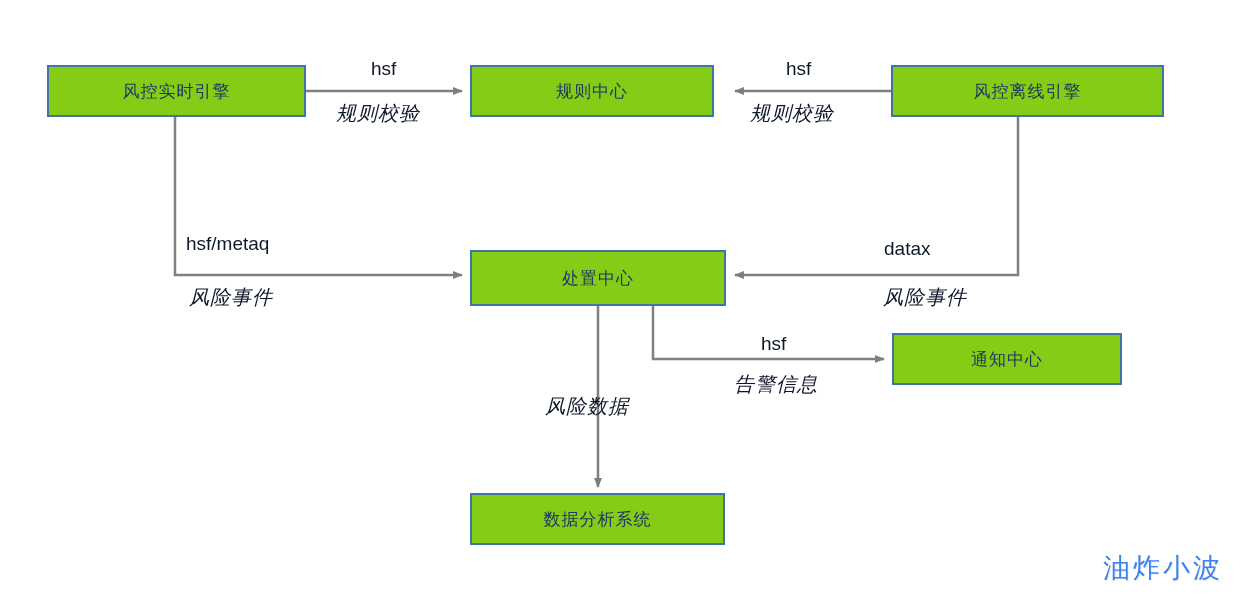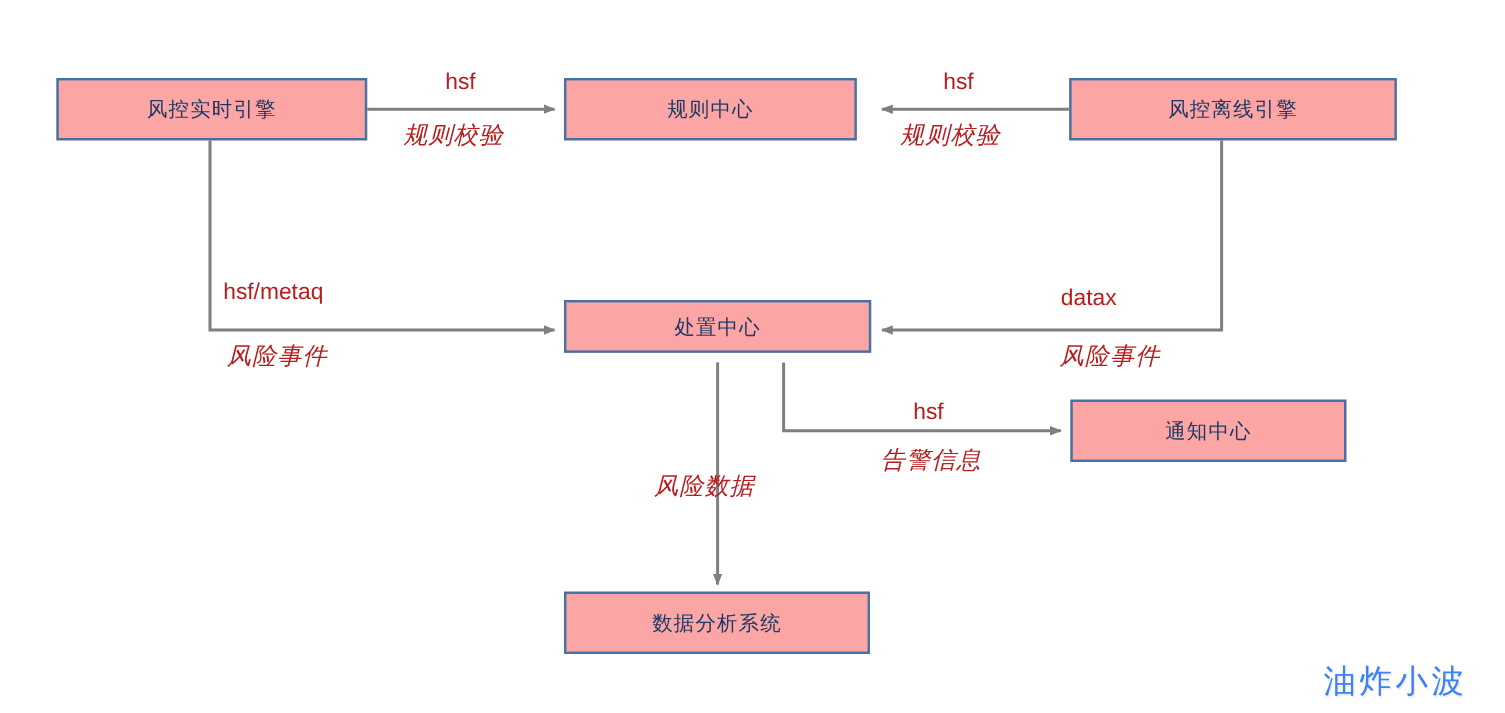--- a/index.html
+++ b/index.html
@@ -20,33 +20,33 @@
   svg.wires {
     position: absolute;
     left: 0;
     top: 0;
     width: 1254px;
     height: 594px;
   }
   .node {
     position: absolute;
     box-sizing: border-box;
-    background: #fca5a5;
+    background: #84cc16;
     border: 2px solid #4372a6;
     color: #1f3864;
     font-size: 17px;
     letter-spacing: 1px;
     display: flex;
     align-items: center;
     justify-content: center;
     text-align: center;
   }
   .edge-label {
     position: absolute;
-    color: #b91c1c;
+    color: #0f172a;
     font-size: 19px;
     white-space: nowrap;
     line-height: 1;
   }
   .edge-label.cjk {
     font-size: 20px;
     letter-spacing: 1px;
     font-style: italic;
   }
   .watermark {
@@ -100,21 +100,21 @@
   </div>
 
   <div class="node" style="left:470px; top:65px; width:244px; height:52px;">
     <span>规则中心</span>
   </div>
 
   <div class="node" style="left:891px; top:65px; width:273px; height:52px;">
     <span>风控离线引擎</span>
   </div>
 
-  <div class="node" style="left:470px; top:250px; width:256px; height:44px;">
+  <div class="node" style="left:470px; top:250px; width:256px; height:56px;">
     <span>处置中心</span>
   </div>
 
   <div class="node" style="left:892px; top:333px; width:230px; height:52px;">
     <span>通知中心</span>
   </div>
 
   <div class="node" style="left:470px; top:493px; width:255px; height:52px;">
     <span>数据分析系统</span>
   </div>

